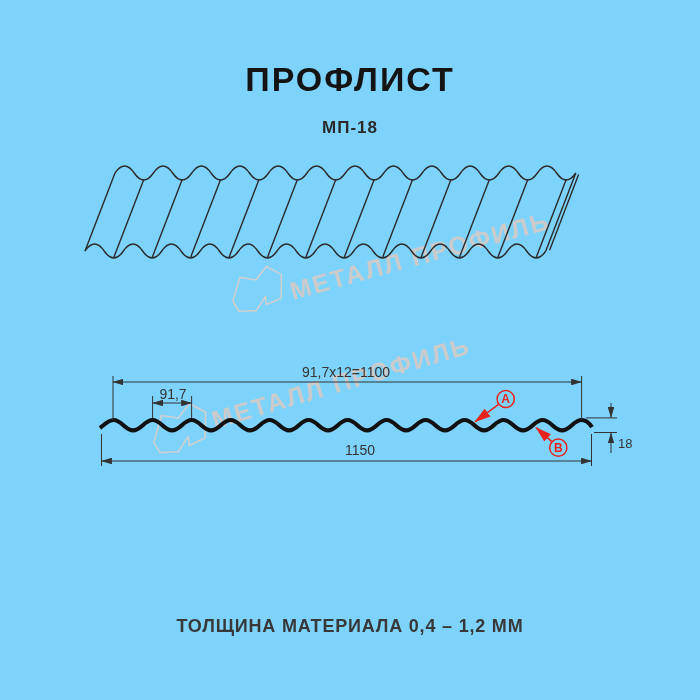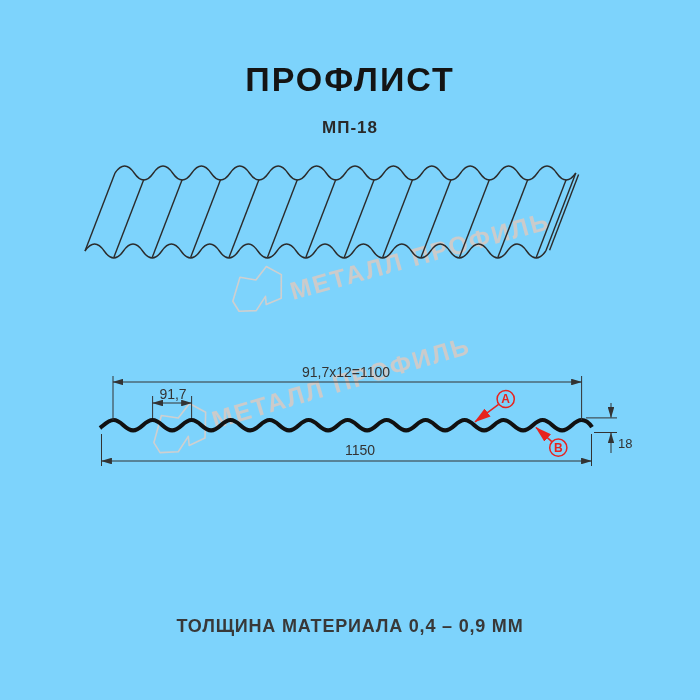--- a/index.html
+++ b/index.html
@@ -126,15 +126,15 @@
       </g>
 
       <g>
         <line class="red" x1="551.8" y1="441.6" x2="536" y2="427.5" marker-end="url(#arr-red)"></line>
         <circle class="red" cx="558.3" cy="447.7" r="8.6"></circle>
         <text class="red-text" x="558.3" y="452" text-anchor="middle">B</text>
       </g>
     </g>
   </svg>
 
-  <div class="footer">ТОЛЩИНА МАТЕРИАЛА 0,4 – 0,9 ММ</div>
+  <div class="footer">ТОЛЩИНА МАТЕРИАЛА 0,4 – 1,2 ММ</div>
 
 </div>
 
 </body></html>

